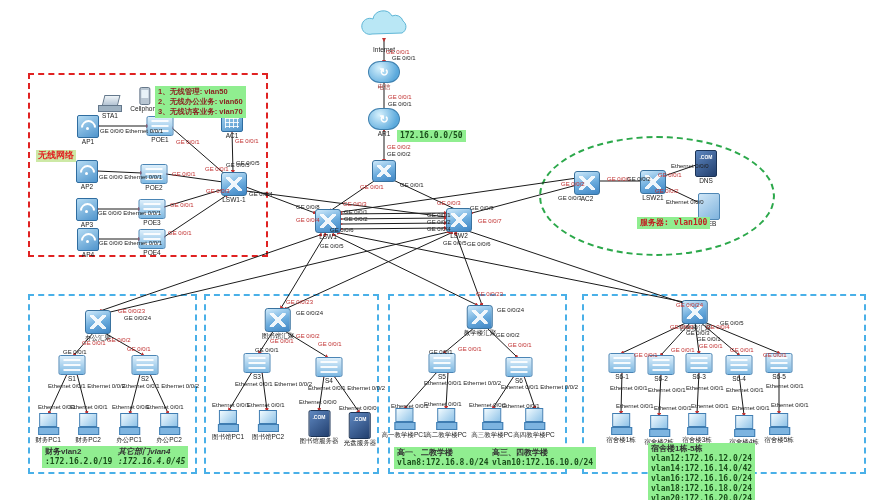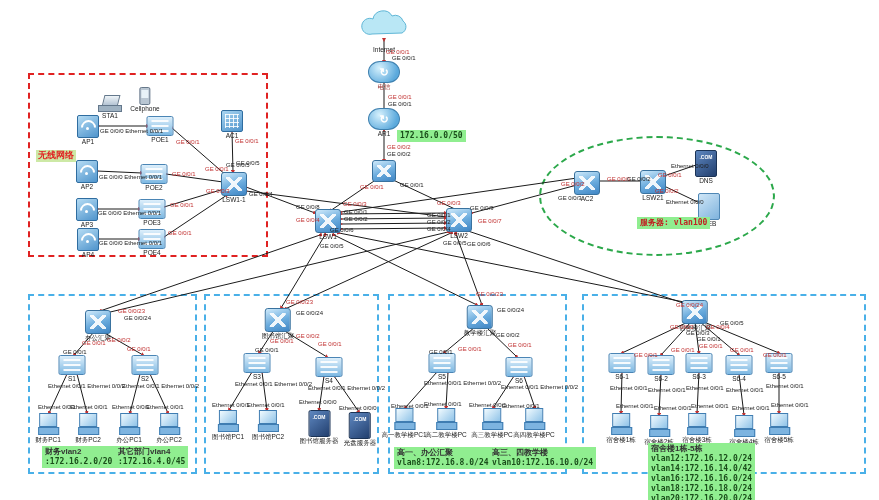--- a/index.html
+++ b/index.html
@@ -160,20 +160,25 @@
   <span class="pl" style="left:388px;top:101px;">GE 0/0/1</span>
   <div class="hl" style="left:397px;top:130px;">
       <div class="v">172.16.0.0/50</div>
     </div>
   <span class="pl r" style="left:387px;top:144px;">GE 0/0/2</span>
   <span class="pl" style="left:387px;top:151px;">GE 0/0/2</span>
   <span class="pl r" style="left:360px;top:184px;">GE 0/0/1</span>
   <span class="pl" style="left:400px;top:182px;">GE 0/0/1</span>
 
   <div class="tag" style="left:36px;top:150px;text-align:right;">无线网络</div>
+  <div class="note" style="left:155px;top:86px;">
+    <div>1、无线管理: vlan50</div>
+    <div>2、无线办公业务: vlan60</div>
+    <div>3、无线访客业务: vlan70</div>
+  </div>
 
   <div class="dev" style="left:110px;top:95px;">
     <span class="i-laptop"></span>
     <span class="nm">STA1</span>
   </div>
   <div class="dev" style="left:145px;top:87px;">
     <span class="i-phone"></span>
     <span class="nm">Cellphone</span>
   </div>
   <div class="dev" style="left:232px;top:110px;">
@@ -328,23 +333,23 @@
   <span class="pl r" style="left:127px;top:346px;">GE 0/0/1</span>
   <span class="pl" style="left:48px;top:383px;">Ethernet 0/0/1 Ethernet 0/0/2</span>
   <span class="pl" style="left:122px;top:383px;">Ethernet 0/0/1 Ethernet 0/0/2</span>
   <span class="pl" style="left:38px;top:404px;">Ethernet 0/0/1</span>
   <span class="pl" style="left:70px;top:404px;">Ethernet 0/0/1</span>
   <span class="pl" style="left:112px;top:404px;">Ethernet 0/0/1</span>
   <span class="pl" style="left:146px;top:404px;">Ethernet 0/0/1</span>
 
   <div class="hl" style="left:42px;top:446px;">
     <div class="h">财务vlan2</div>
-      <div class="v">:172.16.2.0/20</div>
-  </div>
-  <div class="hl" style="left:115px;top:446px;">
+      <div class="v">:172.16.2.0/19</div>
+  </div>
+  <div class="hl" style="left:115px;top:446px;font-style:italic;">
     <div class="h">其它部门vlan4</div>
       <div class="v">:172.16.4.0/45</div>
   </div>
 
   <div class="dev" style="left:278px;top:308px;">
     <span class="i-core"></span>
     <span class="nm">图书馆汇聚</span>
   </div>
   <div class="dev" style="left:257px;top:353px;">
     <span class="i-acc"></span>
@@ -425,21 +430,21 @@
   <span class="pl" style="left:429px;top:349px;">GE 0/0/1</span>
   <span class="pl r" style="left:508px;top:342px;">GE 0/0/1</span>
   <span class="pl" style="left:424px;top:380px;">Ethernet 0/0/1 Ethernet 0/0/2</span>
   <span class="pl" style="left:501px;top:384px;">Ethernet 0/0/1 Ethernet 0/0/2</span>
   <span class="pl" style="left:391px;top:403px;">Ethernet 0/0/1</span>
   <span class="pl" style="left:424px;top:401px;">Ethernet 0/0/1</span>
   <span class="pl" style="left:469px;top:402px;">Ethernet 0/0/1</span>
   <span class="pl" style="left:502px;top:403px;">Ethernet 0/0/1</span>
 
   <div class="hl" style="left:394px;top:447px;">
-    <div class="h">高一、办公汇聚</div>
+    <div class="h">高一、二教学楼</div>
       <div class="v">vlan8:172.16.8.0/24</div>
   </div>
   <div class="hl" style="left:489px;top:447px;">
     <div class="h">高三、四教学楼</div>
       <div class="v">vlan10:172.16.10.0/24</div>
   </div>
 
   <div class="dev" style="left:695px;top:300px;">
     <span class="i-core"></span>
     <span class="nm">宿舍楼汇聚</span>

